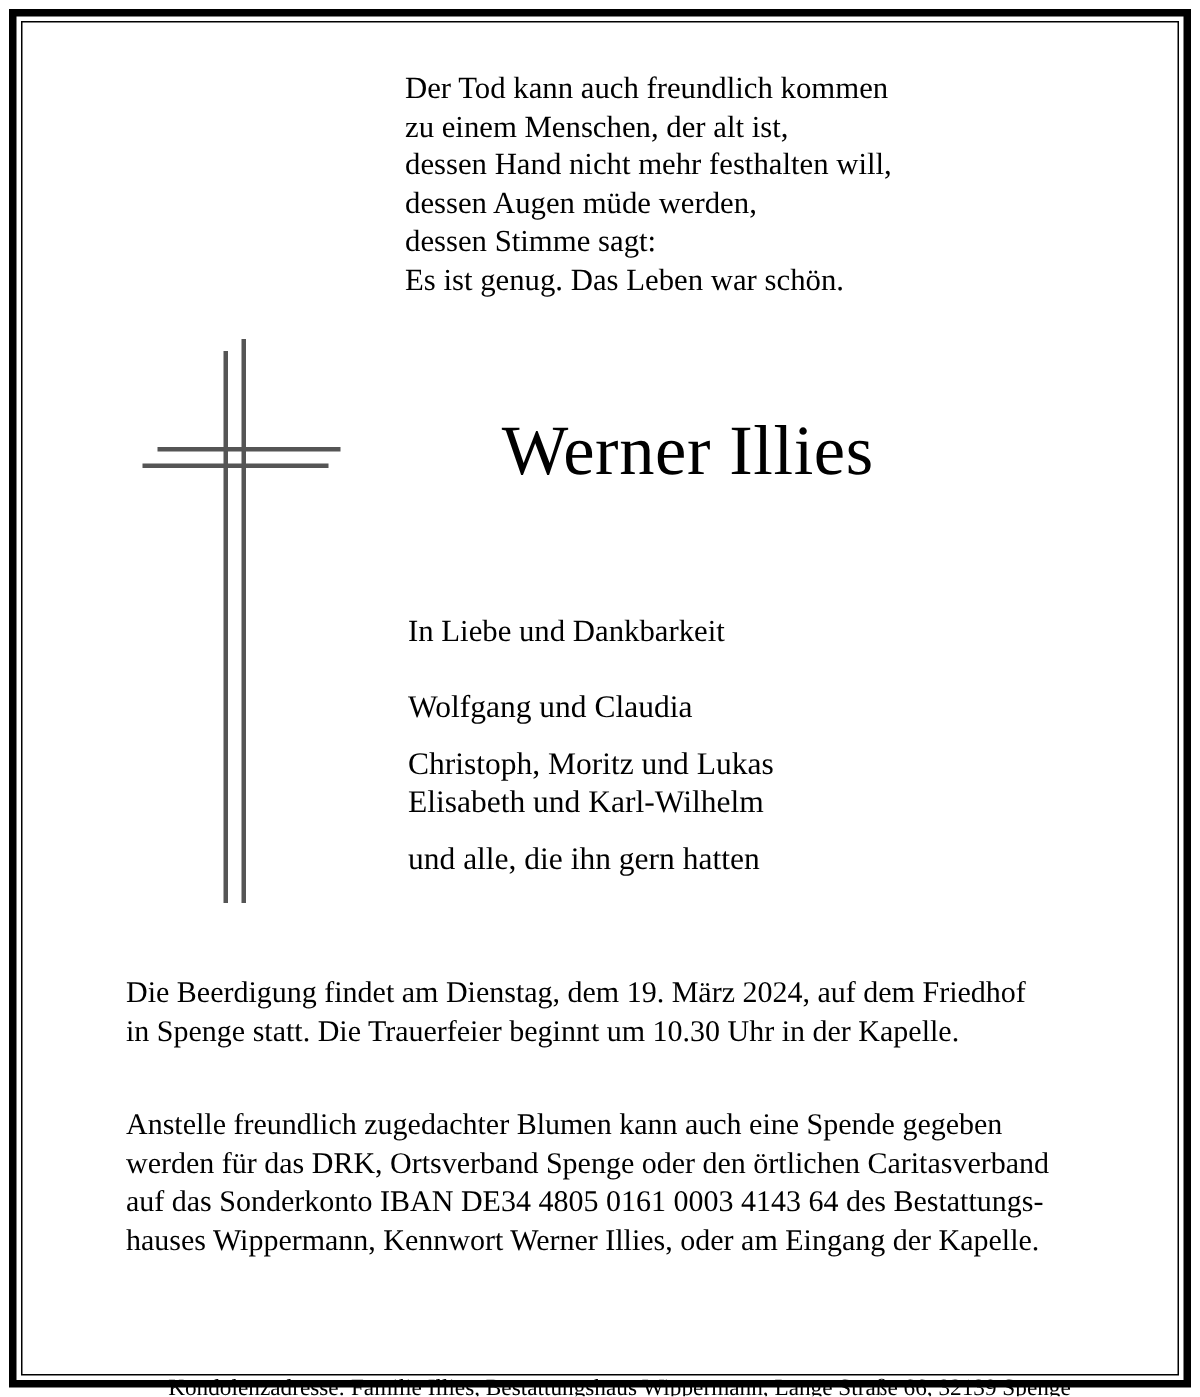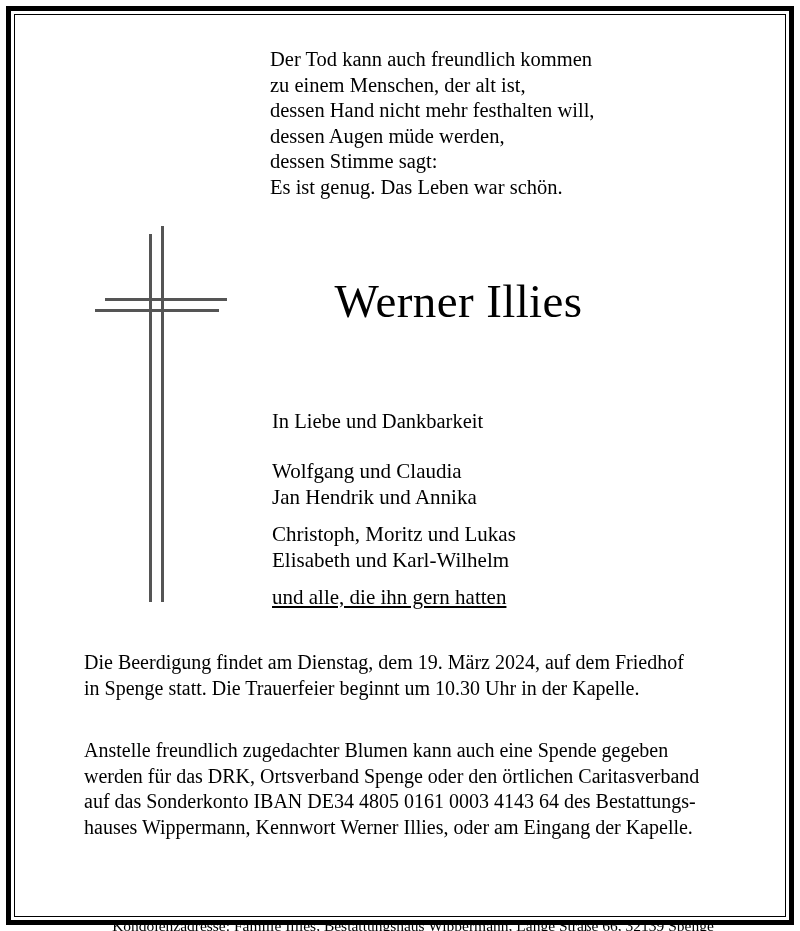--- a/index.html
+++ b/index.html
@@ -104,21 +104,20 @@
     left: 256px;
     top: 443px;
     font-size: 21px;
     line-height: 25.5px;
   }
   .mourner-group {
     margin-bottom: 12px;
   }
   .mourner-group:last-child {
     margin-bottom: 0;
-    text-decoration: underline;
   }
   .mourner-line {
     white-space: nowrap;
   }
 
   
   .para {
     position: absolute;
     left: 52px;
     width: 690px;
@@ -173,21 +172,20 @@
 
     <div class="name-block">
       <div class="deceased-name">Werner Illies</div>
     </div>
 
     <div class="dedication">In Liebe und Dankbarkeit</div>
 
     <div class="mourners">
       <div class="mourner-group">
         <div class="mourner-line">Wolfgang und Claudia</div>
-        <div class="mourner-line">Jan Hendrik und Annika</div>
       </div>
       <div class="mourner-group">
         <div class="mourner-line">Christoph, Moritz und Lukas</div>
         <div class="mourner-line">Elisabeth und Karl-Wilhelm</div>
       </div>
       <div class="mourner-group">
         <div class="mourner-line">und alle, die ihn gern hatten</div>
       </div>
     </div>
 

